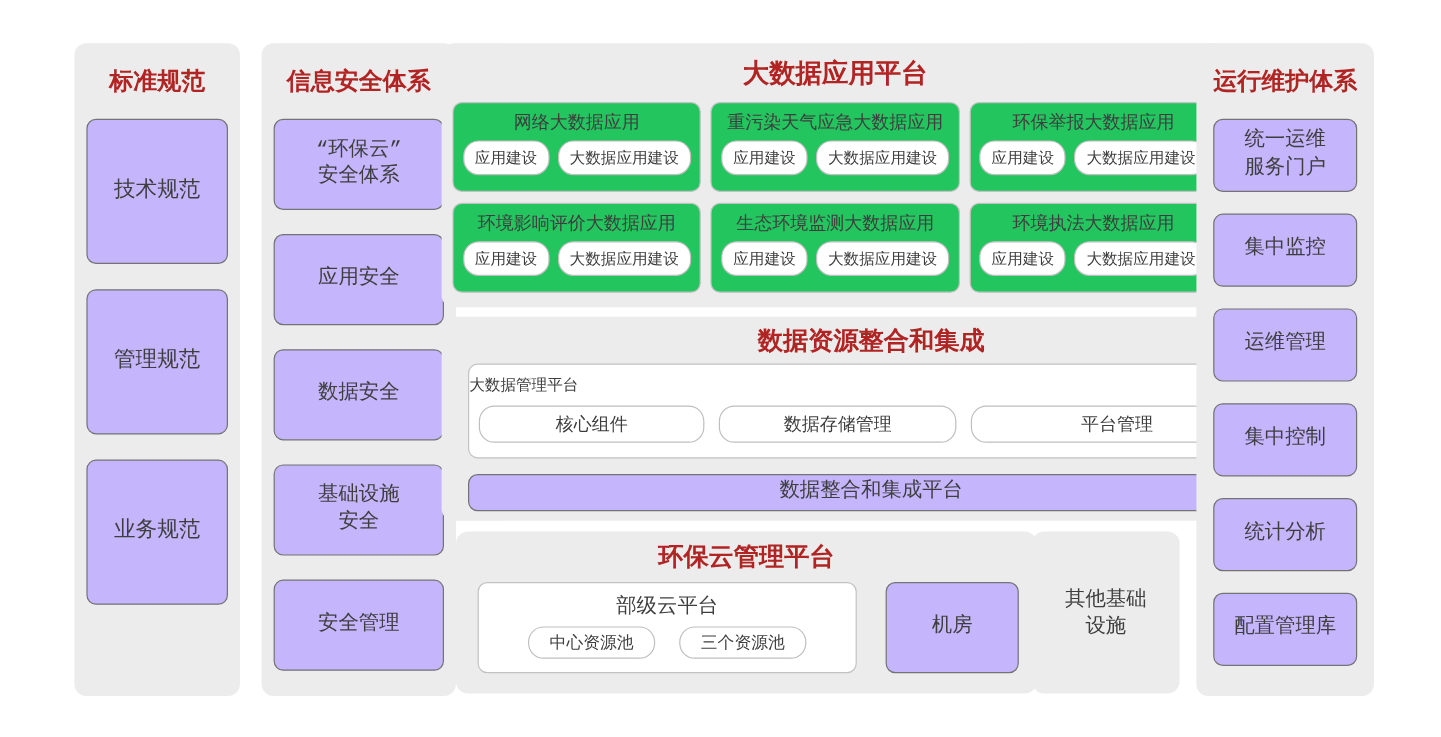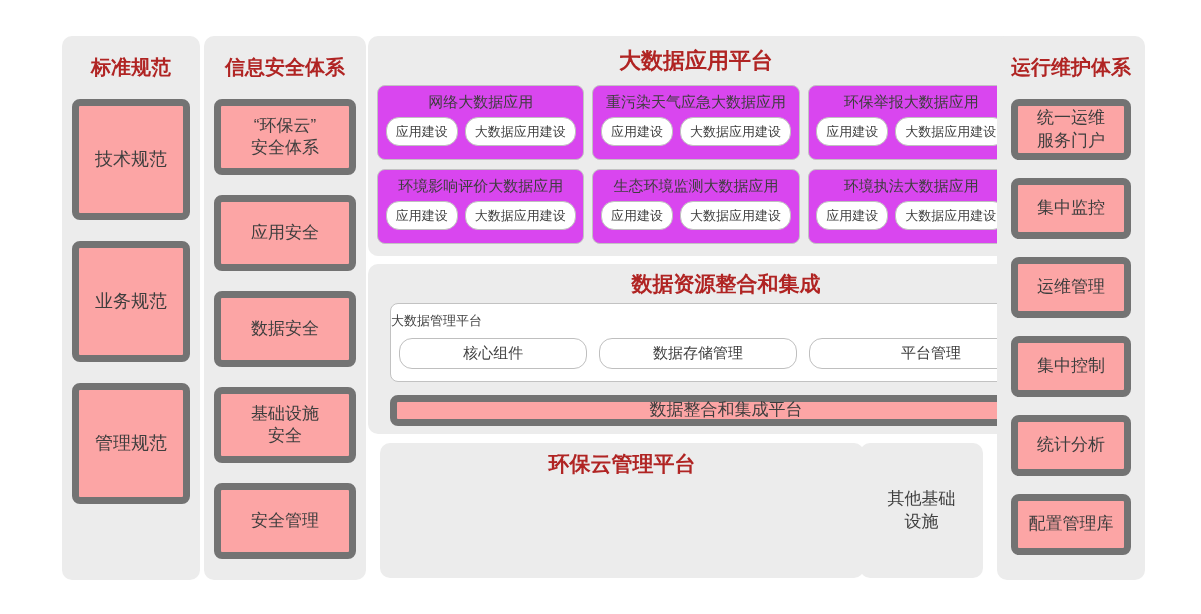--- a/index.html
+++ b/index.html
@@ -5,45 +5,45 @@
   * { margin:0; padding:0; box-sizing:border-box; }
   html,body { background:#ffffff; }
   body { font-family:"Liberation Sans","DejaVu Sans",sans-serif; color:#3e3e3e; }
   .canvas { position:relative; width:1201px; height:614px; background:#fff; overflow:hidden;padding-left:36px; }
 
   .panel { position:absolute; background:#ececec; border-radius:10px; }
 
   .sec-title { color:#b02423; font-weight:bold; text-align:center;
                display:flex; align-items:center; justify-content:center; }
 
-  .box { background:#fca5a5; border:7px solid #737373; border-radius:8px;
+  .box { background:#c4b5fd; border:1px solid #737373; border-radius:8px;
          display:flex; align-items:center; justify-content:center;
-         text-align:center; color:#3e3e3e; white-space:pre-line; line-height:1.32; }
+         text-align:center; color:#3e3e3e; white-space:pre-line; line-height:1.32;font-family:Liberation Mono, monospace; }
 
   .pill { background:#fff; border:1px solid #bfbfbf; border-radius:13px;
           display:flex; align-items:center; justify-content:center; color:#3e3e3e; }
 
   
   #panel-standards { left:62px; top:36px; width:138px; height:544px; }
-  #panel-security  { left:204px; top:36px; width:162px; height:544px; }
+  #panel-security  { left:218px; top:36px; width:162px; height:544px; }
   #panel-ops       { left:997px; top:36px; width:148px; height:544px; }
   .col-title { height:63px; font-size:20px; }
   .col-body  { display:flex; flex-direction:column; padding:0 10px; }
   #panel-standards .col-body { gap:21px; }
   #panel-security  .col-body { gap:20px; }
   #panel-ops       .col-body { gap:18px; padding:0 14px; }
   .std-box { height:121px; font-size:18px; }
   .secu-box { height:76px; font-size:17px; }
   .ops-box { height:61px; font-size:17px; }
 
   
   #panel-apps { left:368px; top:36px; width:656px; height:220px; }
   .apps-title { height:49px; font-size:22px; }
   .cards { display:grid; grid-template-columns:1fr 1fr 1fr; gap:9px 8px; padding:0 9px; }
-  .card { background:#d946ef; border:1px solid #c2c2c2; border-radius:8px; height:75px;
+  .card { background:#22c55e; border:1px solid #c2c2c2; border-radius:8px; height:75px;
           display:flex; flex-direction:column; align-items:center; padding-top:7px; }
   .card-title { font-size:15px; color:#3e3e3e; white-space:nowrap; }
   .card-btns { display:flex; gap:7px; margin-top:5px; }
   .card .pill { font-size:13px; height:29px; padding:0 9px; }
 
   
   #panel-integration { left:368px; top:264px; width:716px; height:170px; }
   .int-title { height:39px; font-size:21px; }
   .mgmt-box { margin:0 22px; height:79px; background:#fff; border:1px solid #c2c2c2; border-radius:8px; padding-top:8px; }
   .mgmt-title { text-align:left; font-size:13px; }
@@ -74,22 +74,22 @@
 </style>
 </head>
 <body>
 
 <div class="canvas">
 
   <div class="panel" id="panel-standards">
     <div class="sec-title col-title">标准规范</div>
     <div class="col-body">
       <div class="box std-box">技术规范</div>
+      <div class="box std-box">管理规范</div>
       <div class="box std-box">业务规范</div>
-      <div class="box std-box">管理规范</div>
     </div>
   </div>
 
   <div class="panel" id="panel-security">
     <div class="sec-title col-title">信息安全体系</div>
     <div class="col-body">
       <div class="box secu-box">“环保云”
 安全体系</div>
       <div class="box secu-box">应用安全</div>
       <div class="box secu-box">数据安全</div>
@@ -155,20 +155,30 @@
         <span class="pill">核心组件</span>
         <span class="pill">数据存储管理</span>
         <span class="pill">平台管理</span>
       </div>
     </div>
     <div class="box int-bar">数据整合和集成平台</div>
   </div>
 
   <div class="panel" id="panel-cloud">
     <div class="sec-title cloud-title">环保云管理平台</div>
+    <div class="cloud-row">
+      <div class="ministry">
+        <div class="ministry-title">部级云平台</div>
+        <div class="ministry-btns">
+          <span class="pill">中心资源池</span>
+          <span class="pill">三个资源池</span>
+        </div>
+      </div>
+      <div class="box room-box">机房</div>
+    </div>
   </div>
 
   <div class="panel" id="panel-other">其他基础
 设施</div>
 
   <div class="panel" id="panel-ops">
     <div class="sec-title col-title">运行维护体系</div>
     <div class="col-body">
       <div class="box ops-box">统一运维
 服务门户</div>

